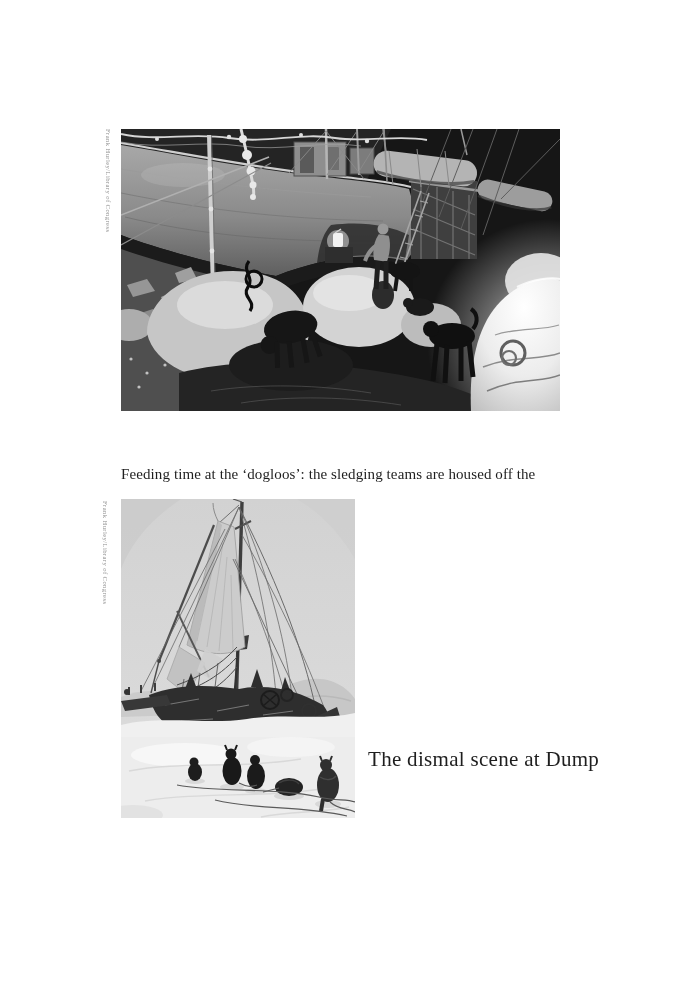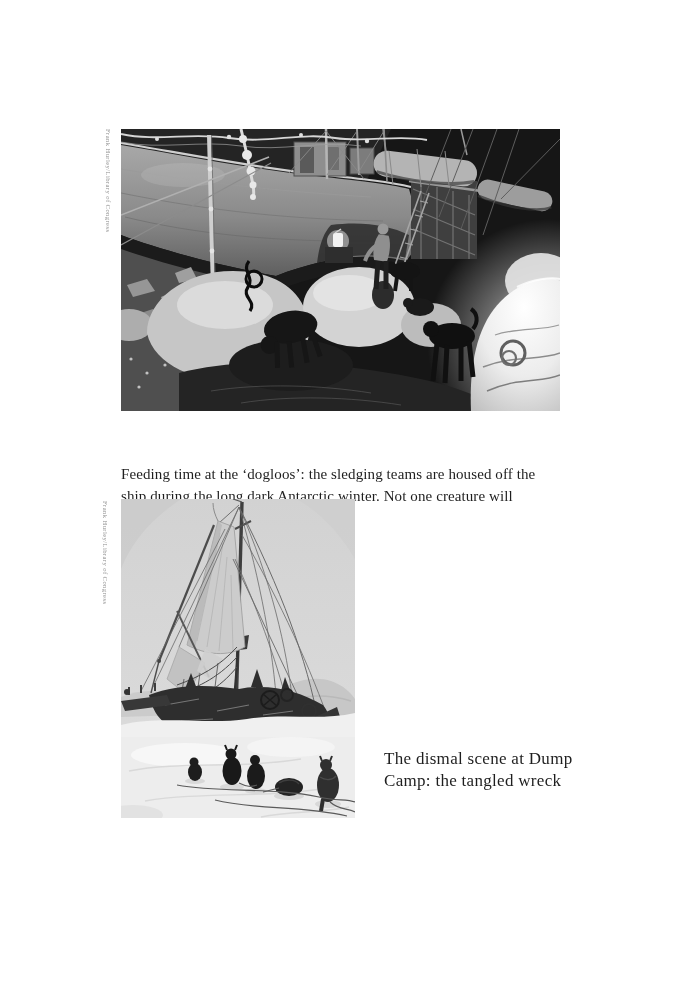--- a/index.html
+++ b/index.html
@@ -13,21 +13,21 @@
   .credit {
     position:absolute; font-size:6.5px; letter-spacing:0.45px; color:#8f8f8f;
     white-space:nowrap; transform-origin:0 0; transform:rotate(90deg);
     font-family:"Liberation Serif","DejaVu Serif",serif;
   }
   #credit-top { left:112px; top:129px; }
   #credit-bottom { left:109px; top:501px; }
   .caption { position:absolute; color:#1e1e1e; }
   .caption .line { white-space:nowrap; }
   #caption-top { left:121px; top:424px; font-size:15px; line-height:21.5px; letter-spacing:0.1px;margin-top:40px; }
-  #caption-bottom { left:384px; top:748px; font-size:17px; line-height:22.4px; letter-spacing:0.3px; }
+  #caption-bottom { left:368px; top:748px; font-size:21px; line-height:22.4px; letter-spacing:0.3px; }
   .italic { font-style:italic; }
 </style>
 </head>
 <body>
 
 <div class="page">
 
   <span class="credit" id="credit-top">Frank Hurley/Library of Congress</span>
 
   <svg id="photo-top" class="photo" width="439" height="282" viewBox="0 0 439 282">
@@ -203,21 +203,20 @@
     </g>
 
     <g>
       <path d="M128,132 C120,142 134,148 127,158 C120,168 136,172 129,182" stroke="#0c0c0c" stroke-width="3.2" fill="none"></path>
       <circle cx="133" cy="150" r="8" fill="none" stroke="#0c0c0c" stroke-width="3"></circle>
     </g>
   </svg>
 
   <div class="caption" id="caption-top">
     <div class="line">Feeding time at the ‘dogloos’: the sledging teams are housed off the</div>
-    <div class="line">ship during the long dark Antarctic winter. Not one creature will</div>
   </div>
 
   <span class="credit" id="credit-bottom">Frank Hurley/Library of Congress</span>
 
   <svg id="photo-bottom" class="photo" width="234" height="319" viewBox="0 0 234 319">
     <defs>
       <linearGradient id="sky2" x1="0" y1="0" x2="0" y2="1">
         <stop offset="0" stop-color="#d2d2d2"></stop>
           <stop offset="0.7" stop-color="#dadada"></stop>
           <stop offset="1" stop-color="#e2e2e2"></stop>
@@ -338,16 +337,15 @@
       <path d="M56,286 C100,294 152,288 198,298 C214,302 226,300 234,303"></path>
       <path d="M94,301 C132,311 180,306 226,317"></path>
       <path d="M142,293 L158,289"></path>
       <path d="M118,284 C126,288 130,288 136,286"></path>
       <path d="M209,303 C218,311 226,309 234,313"></path>
     </g>
   </svg>
 
   <div class="caption" id="caption-bottom">
     <div class="line">The dismal scene at Dump</div>
-    <div class="line">Camp: the tangled wreck</div>
   </div>
 
 </div>
 
 </body></html>

